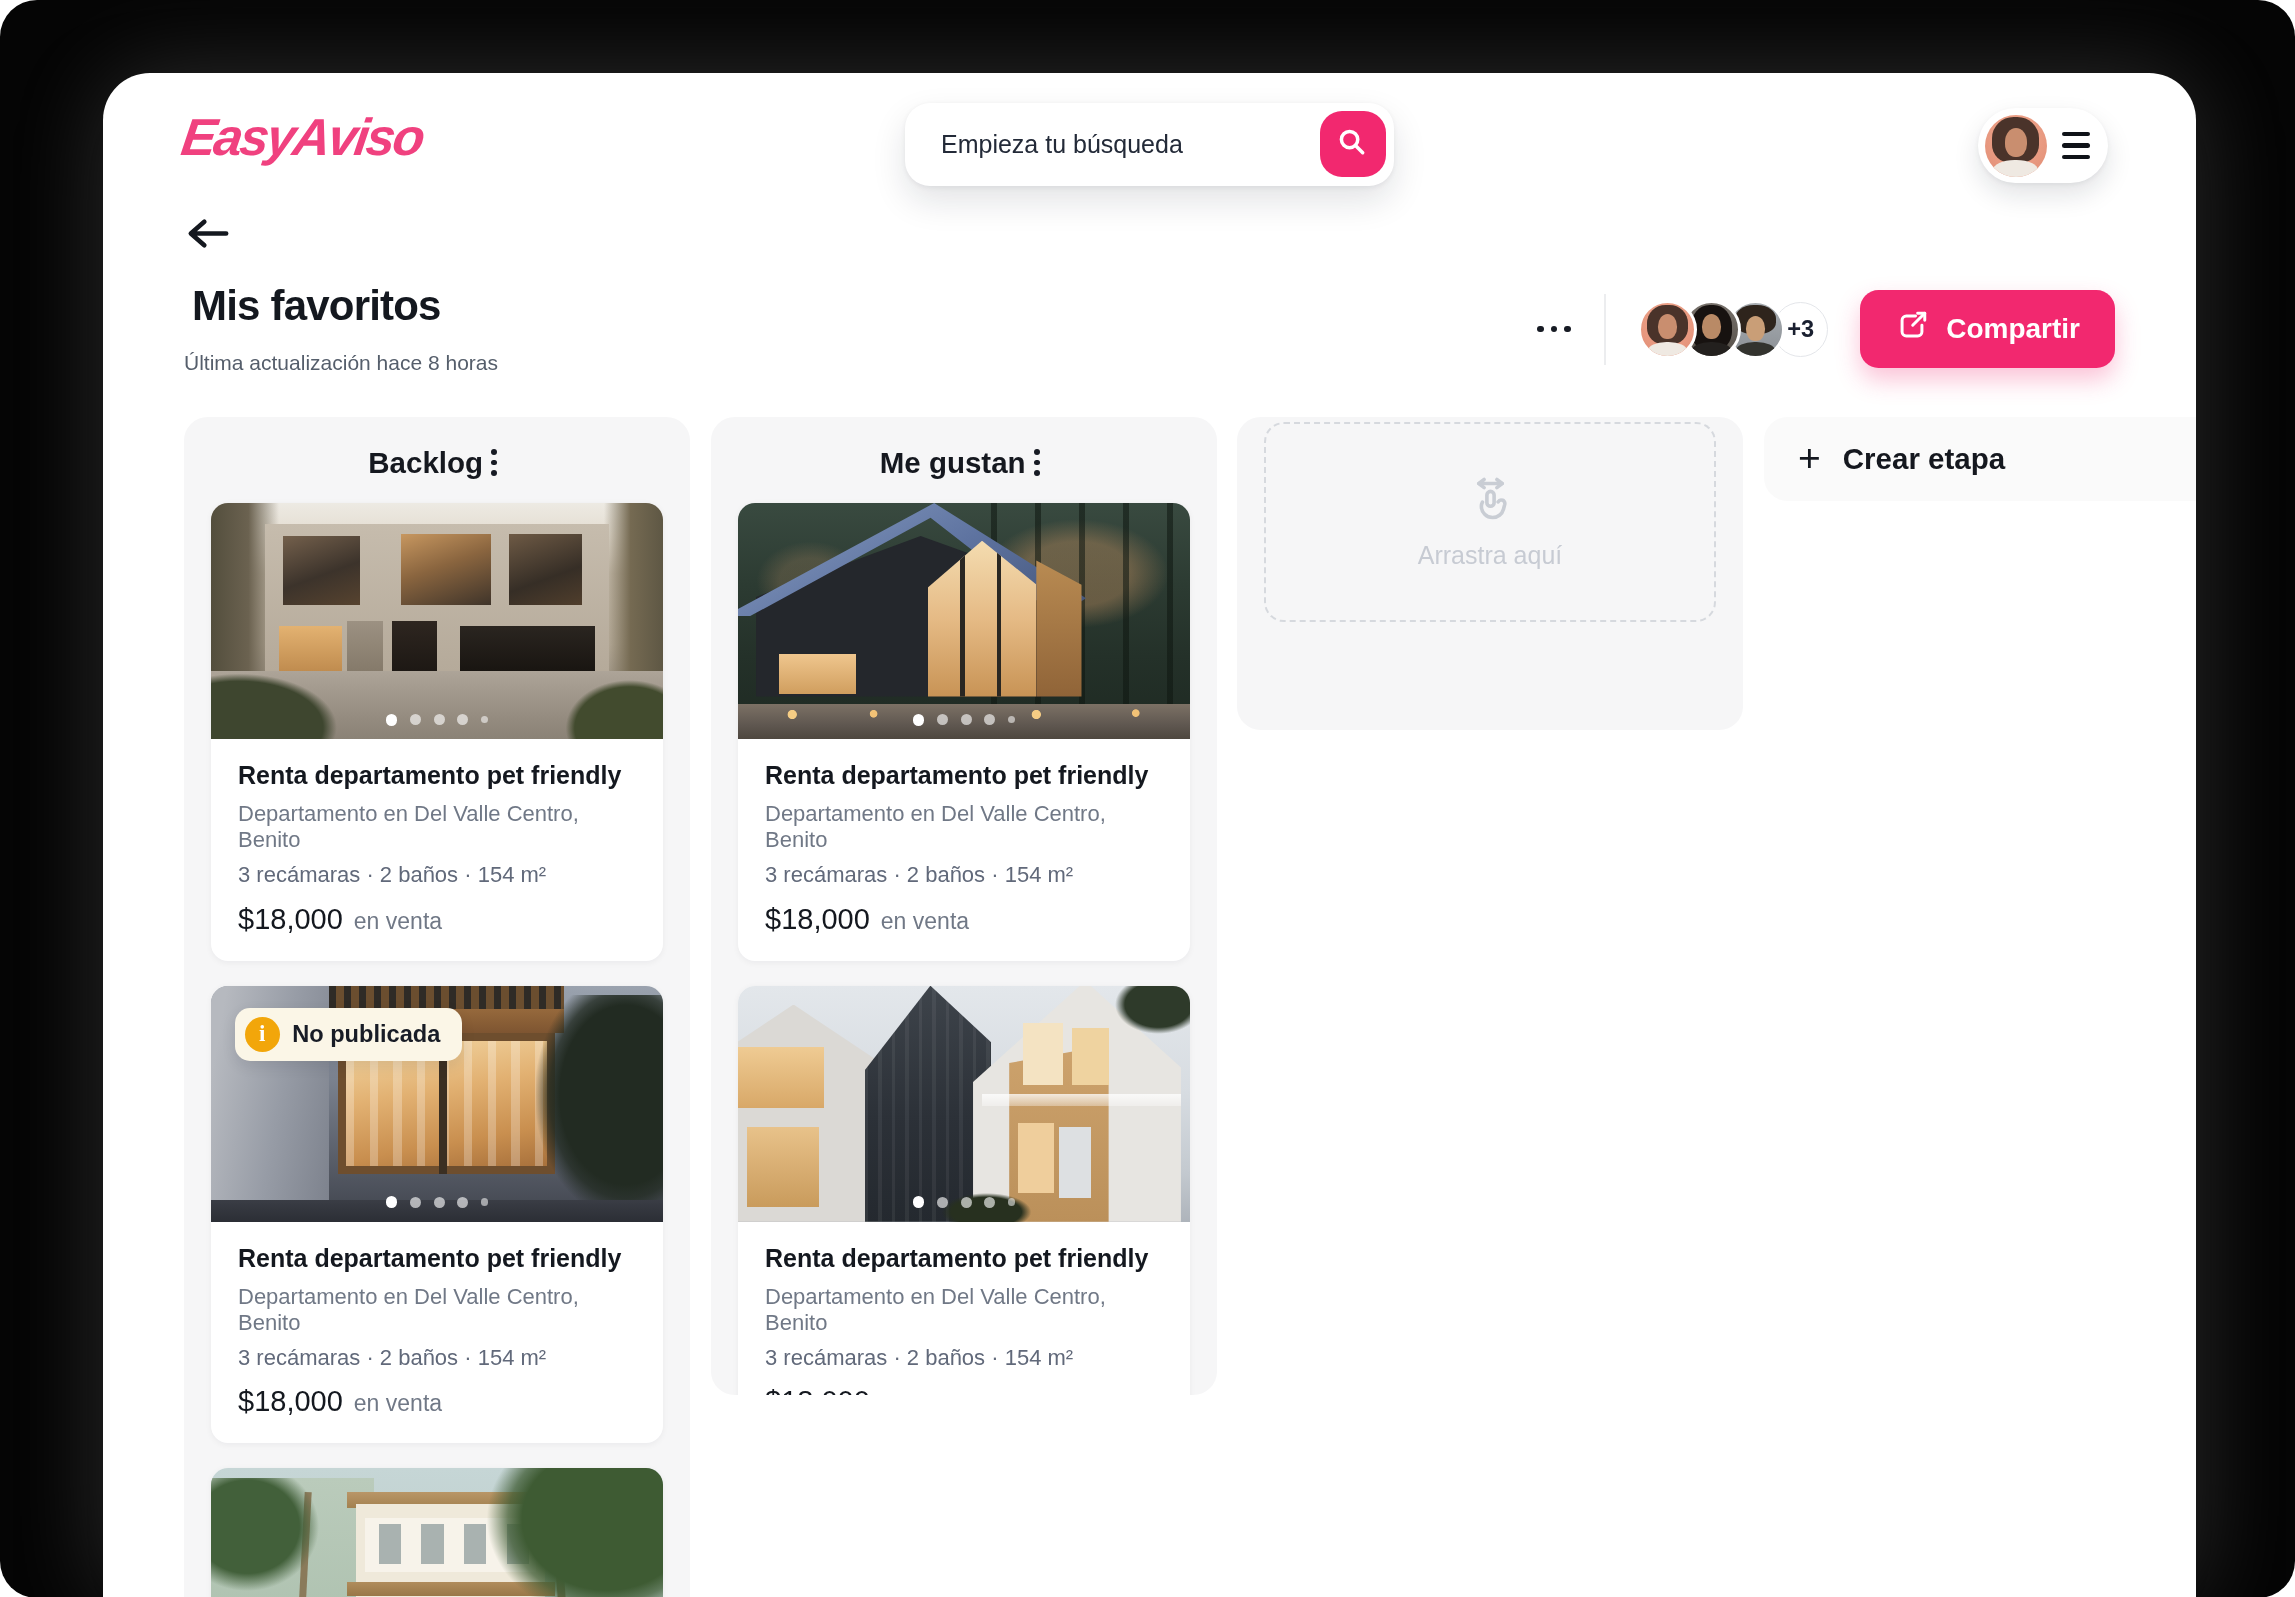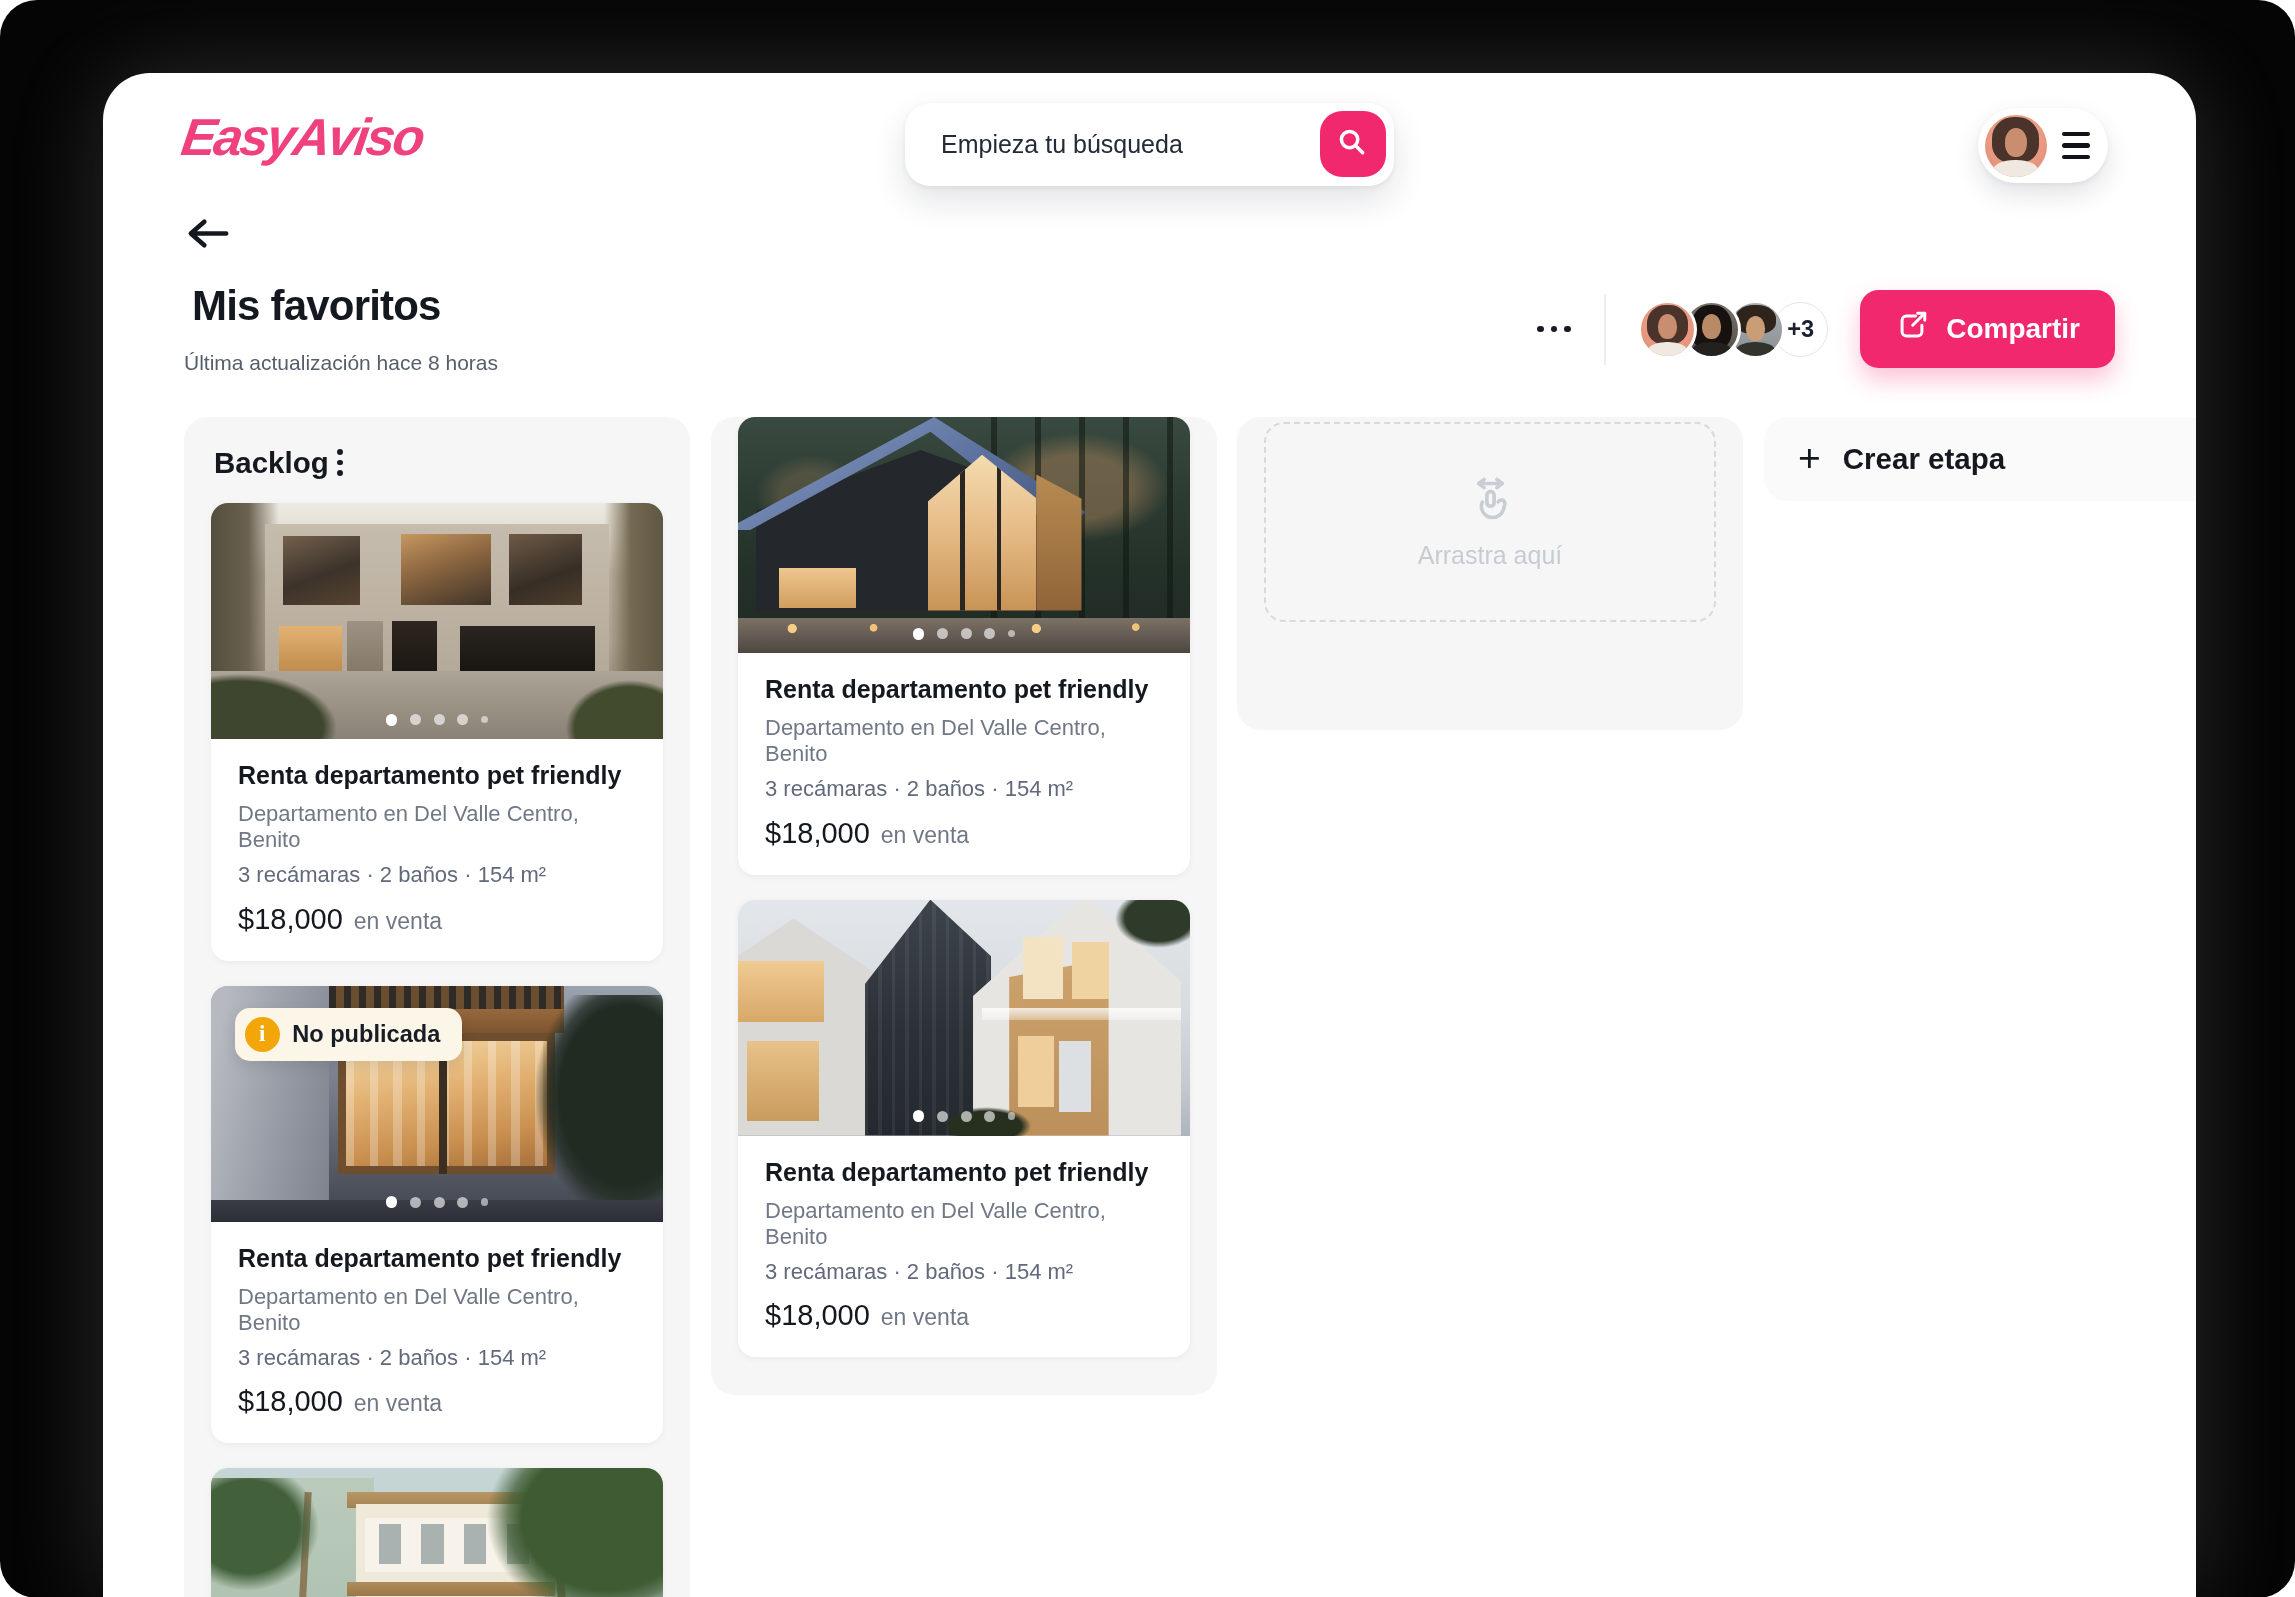--- a/index.html
+++ b/index.html
@@ -53,21 +53,21 @@
           display:flex;align-items:center;justify-content:center;font-size:23.6px;font-weight:600;color:#1A2030;z-index:0;cursor:pointer;}
   .share-btn{height:78px;padding:0 35px;border:none;border-radius:18.5px;display:flex;align-items:center;gap:17px;
              font-size:28px;font-weight:600;color:#fff;cursor:pointer;font-family:"Liberation Sans",sans-serif;}
 
   
   .col{position:absolute;top:344px;width:506px;background:#F6F6F7;border-radius:23.6px;overflow:hidden;}
   .col-1{left:81px;height:1230px;}
   .col-2{left:608px;height:978px;}
   .col-3{left:1134px;height:313px;}
   .col-4{left:1661px;height:84px;background:#FAFAFA;}
-  .col-head{display:flex;align-items:center;justify-content:flex-start;padding:25px 30px 20px 30px;}
+  .col-head{display:flex;align-items:center;justify-content:center;padding:25px 30px 20px 30px;}
   .col-title{font-size:29.5px;font-weight:700;color:#15181F;}
   .kebab{display:flex;flex-direction:column;gap:5px;padding:6.7px 8.4px;cursor:pointer;}
   .kebab b{width:5.9px;height:5.9px;border-radius:50%;background:#171B24;}
   .cards{padding:0 27px 27px 27px;}
   .card{position:relative;background:#fff;border-radius:17px;overflow:hidden;margin-bottom:25px;
         box-shadow:0 1.7px 6.7px rgba(17,24,39,.05);cursor:pointer;}
   .card:last-child{margin-bottom:0;}
   .photo{position:relative;height:236px;overflow:hidden;}
   .photo i{position:absolute;display:block;}
   .dots{position:absolute;left:0;right:0;bottom:13.5px;display:flex;justify-content:center;align-items:center;gap:12.6px;}
@@ -345,20 +345,28 @@
             <i class="pc-pl"></i>
               <i class="pc-pr"></i>
 
           </div>
         </div>
 
       </div>
     </div>
 
     <div class="col col-2">
+      <div class="col-head">
+        <span class="col-title">Me gustan</span>
+        <span class="kebab">
+            <b></b>
+            <b></b>
+            <b></b>
+          </span>
+      </div>
       <div class="cards">
 
         <div class="card">
           <div class="photo ph-d">
             <i class="pd-glow1"></i>
               <i class="pd-glow2"></i>
             <i class="pd-tr"></i>
             <i class="pd-wall"></i>
               <i class="pd-roof"></i>
             <i class="pd-gable"></i>

